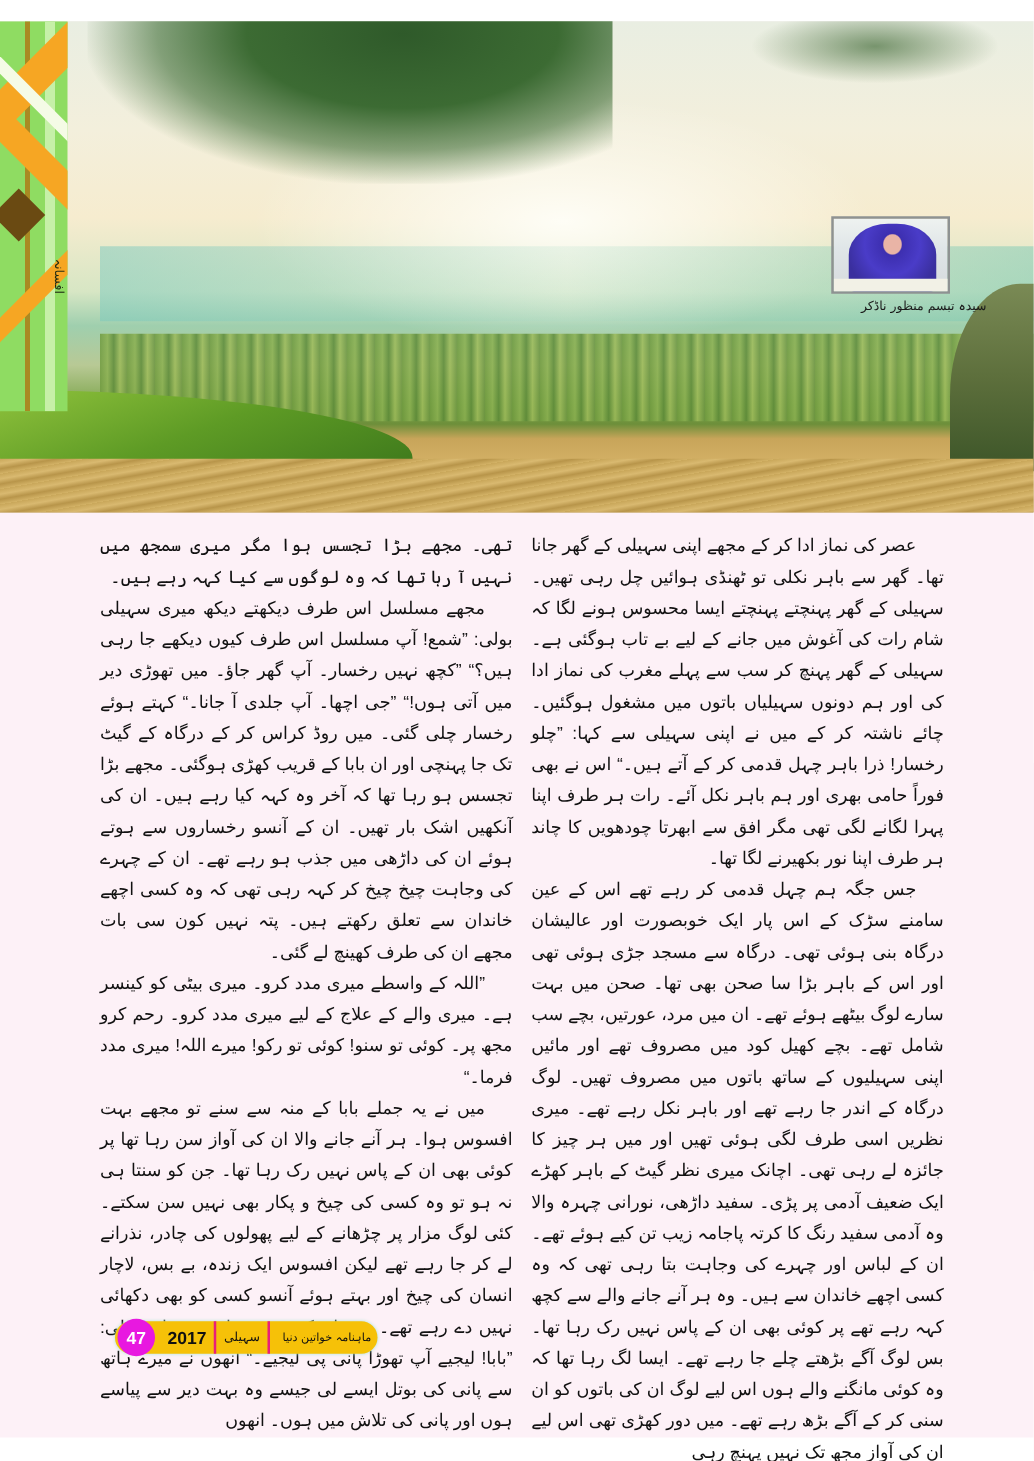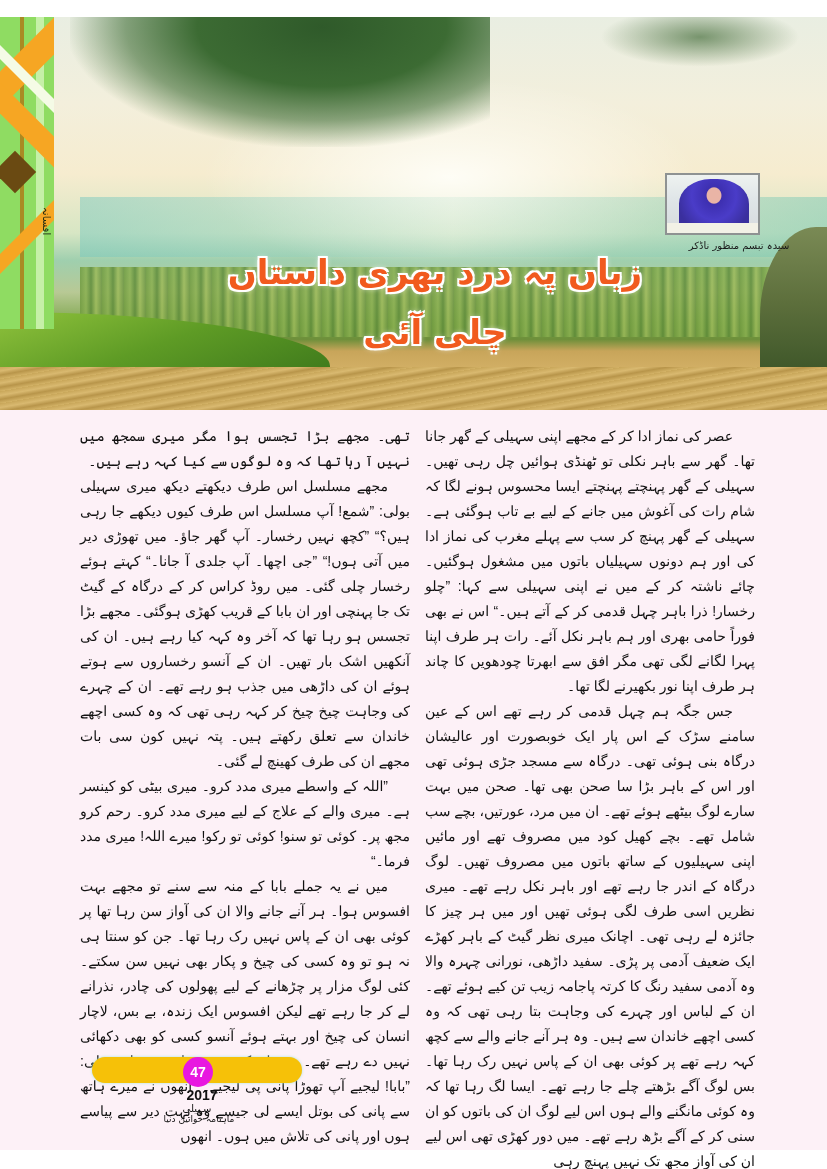--- a/index.html
+++ b/index.html
@@ -105,21 +105,21 @@
     color: #111; text-align: justify;
   }
   .col-right { left: 425px; }
   .col-left { left: 80px; }
   .col p { margin: 0; }
   .col p.indent { text-indent: 22px; }
   
   .footer-badge {
     position: absolute; left: 92px; top: 1040px; width: 210px; height: 26px;
     background: #f6c108; border-radius: 13px; box-shadow: 0 0 3px #a7e4d6;
-    display: flex; align-items: center; flex-direction: column;
+    display: flex; align-items: center; 
   }
   .page-num {
     width: 30px; height: 30px; border-radius: 50%; background: #e818e0; color: #fff;
     font-weight: bold; font-size: 14px; line-height: 30px; text-align: center;
     margin-left: 2px; font-family: "Liberation Sans", sans-serif;
   }
   .year { font-weight: bold; font-size: 14px; color: #111; margin-left: 10px; font-family: "Liberation Sans", sans-serif; }
   .sep { width: 2px; height: 26px; background: #e8207a; margin: 0 6px; }
   .month { font-size: 10px; color: #111; direction: rtl; }
   .mag { font-size: 9px; color: #111; direction: rtl; margin-left: 4px; }
@@ -149,21 +149,20 @@
       <div class="stripe s6"></div>
       <div class="side-label">افسانہ</div>
     </div>
 
     <div class="author-photo">
       <div class="figure"></div>
       <div class="desk"></div>
     </div>
     <div class="author-name">سیدہ تبسم منظور ناڈکر</div>
 
-    <div class="title">زباں پہ درد بھری داستاں چلی آئی</div>
   </div>
 
   <div class="col col-right">
     <p class="indent">عصر کی نماز ادا کر کے مجھے اپنی سہیلی کے گھر جانا تھا۔ گھر سے باہر نکلی تو ٹھنڈی ہوائیں چل رہی تھیں۔ سہیلی کے گھر پہنچتے پہنچتے ایسا محسوس ہونے لگا کہ شام رات کی آغوش میں جانے کے لیے بے تاب ہوگئی ہے۔ سہیلی کے گھر پہنچ کر سب سے پہلے مغرب کی نماز ادا کی اور ہم دونوں سہیلیاں باتوں میں مشغول ہوگئیں۔ چائے ناشتہ کر کے میں نے اپنی سہیلی سے کہا: ”چلو رخسار! ذرا باہر چہل قدمی کر کے آتے ہیں۔“ اس نے بھی فوراً حامی بھری اور ہم باہر نکل آئے۔ رات ہر طرف اپنا پہرا لگانے لگی تھی مگر افق سے ابھرتا چودھویں کا چاند ہر طرف اپنا نور بکھیرنے لگا تھا۔</p>
     <p class="indent">جس جگہ ہم چہل قدمی کر رہے تھے اس کے عین سامنے سڑک کے اس پار ایک خوبصورت اور عالیشان درگاہ بنی ہوئی تھی۔ درگاہ سے مسجد جڑی ہوئی تھی اور اس کے باہر بڑا سا صحن بھی تھا۔ صحن میں بہت سارے لوگ بیٹھے ہوئے تھے۔ ان میں مرد، عورتیں، بچے سب شامل تھے۔ بچے کھیل کود میں مصروف تھے اور مائیں اپنی سہیلیوں کے ساتھ باتوں میں مصروف تھیں۔ لوگ درگاہ کے اندر جا رہے تھے اور باہر نکل رہے تھے۔ میری نظریں اسی طرف لگی ہوئی تھیں اور میں ہر چیز کا جائزہ لے رہی تھی۔ اچانک میری نظر گیٹ کے باہر کھڑے ایک ضعیف آدمی پر پڑی۔ سفید داڑھی، نورانی چہرہ والا وہ آدمی سفید رنگ کا کرتہ پاجامہ زیب تن کیے ہوئے تھے۔ ان کے لباس اور چہرے کی وجاہت بتا رہی تھی کہ وہ کسی اچھے خاندان سے ہیں۔ وہ ہر آنے جانے والے سے کچھ کہہ رہے تھے پر کوئی بھی ان کے پاس نہیں رک رہا تھا۔ بس لوگ آگے بڑھتے چلے جا رہے تھے۔ ایسا لگ رہا تھا کہ وہ کوئی مانگنے والے ہوں اس لیے لوگ ان کی باتوں کو ان سنی کر کے آگے بڑھ رہے تھے۔ میں دور کھڑی تھی اس لیے ان کی آواز مجھ تک نہیں پہنچ رہی</p>
   </div>
 
   <div class="col col-left">
     <p>تھی۔ مجھے بڑا تجسس ہوا مگر میری سمجھ میں نہیں آ رہا تھا کہ وہ لوگوں سے کیا کہہ رہے ہیں۔</p>
     <p class="indent">مجھے مسلسل اس طرف دیکھتے دیکھ میری سہیلی بولی: ”شمع! آپ مسلسل اس طرف کیوں دیکھے جا رہی ہیں؟“ ”کچھ نہیں رخسار۔ آپ گھر جاؤ۔ میں تھوڑی دیر میں آتی ہوں!“ ”جی اچھا۔ آپ جلدی آ جانا۔“ کہتے ہوئے رخسار چلی گئی۔ میں روڈ کراس کر کے درگاہ کے گیٹ تک جا پہنچی اور ان بابا کے قریب کھڑی ہوگئی۔ مجھے بڑا تجسس ہو رہا تھا کہ آخر وہ کہہ کیا رہے ہیں۔ ان کی آنکھیں اشک بار تھیں۔ ان کے آنسو رخساروں سے ہوتے ہوئے ان کی داڑھی میں جذب ہو رہے تھے۔ ان کے چہرے کی وجاہت چیخ چیخ کر کہہ رہی تھی کہ وہ کسی اچھے خاندان سے تعلق رکھتے ہیں۔ پتہ نہیں کون سی بات مجھے ان کی طرف کھینچ لے گئی۔</p>

